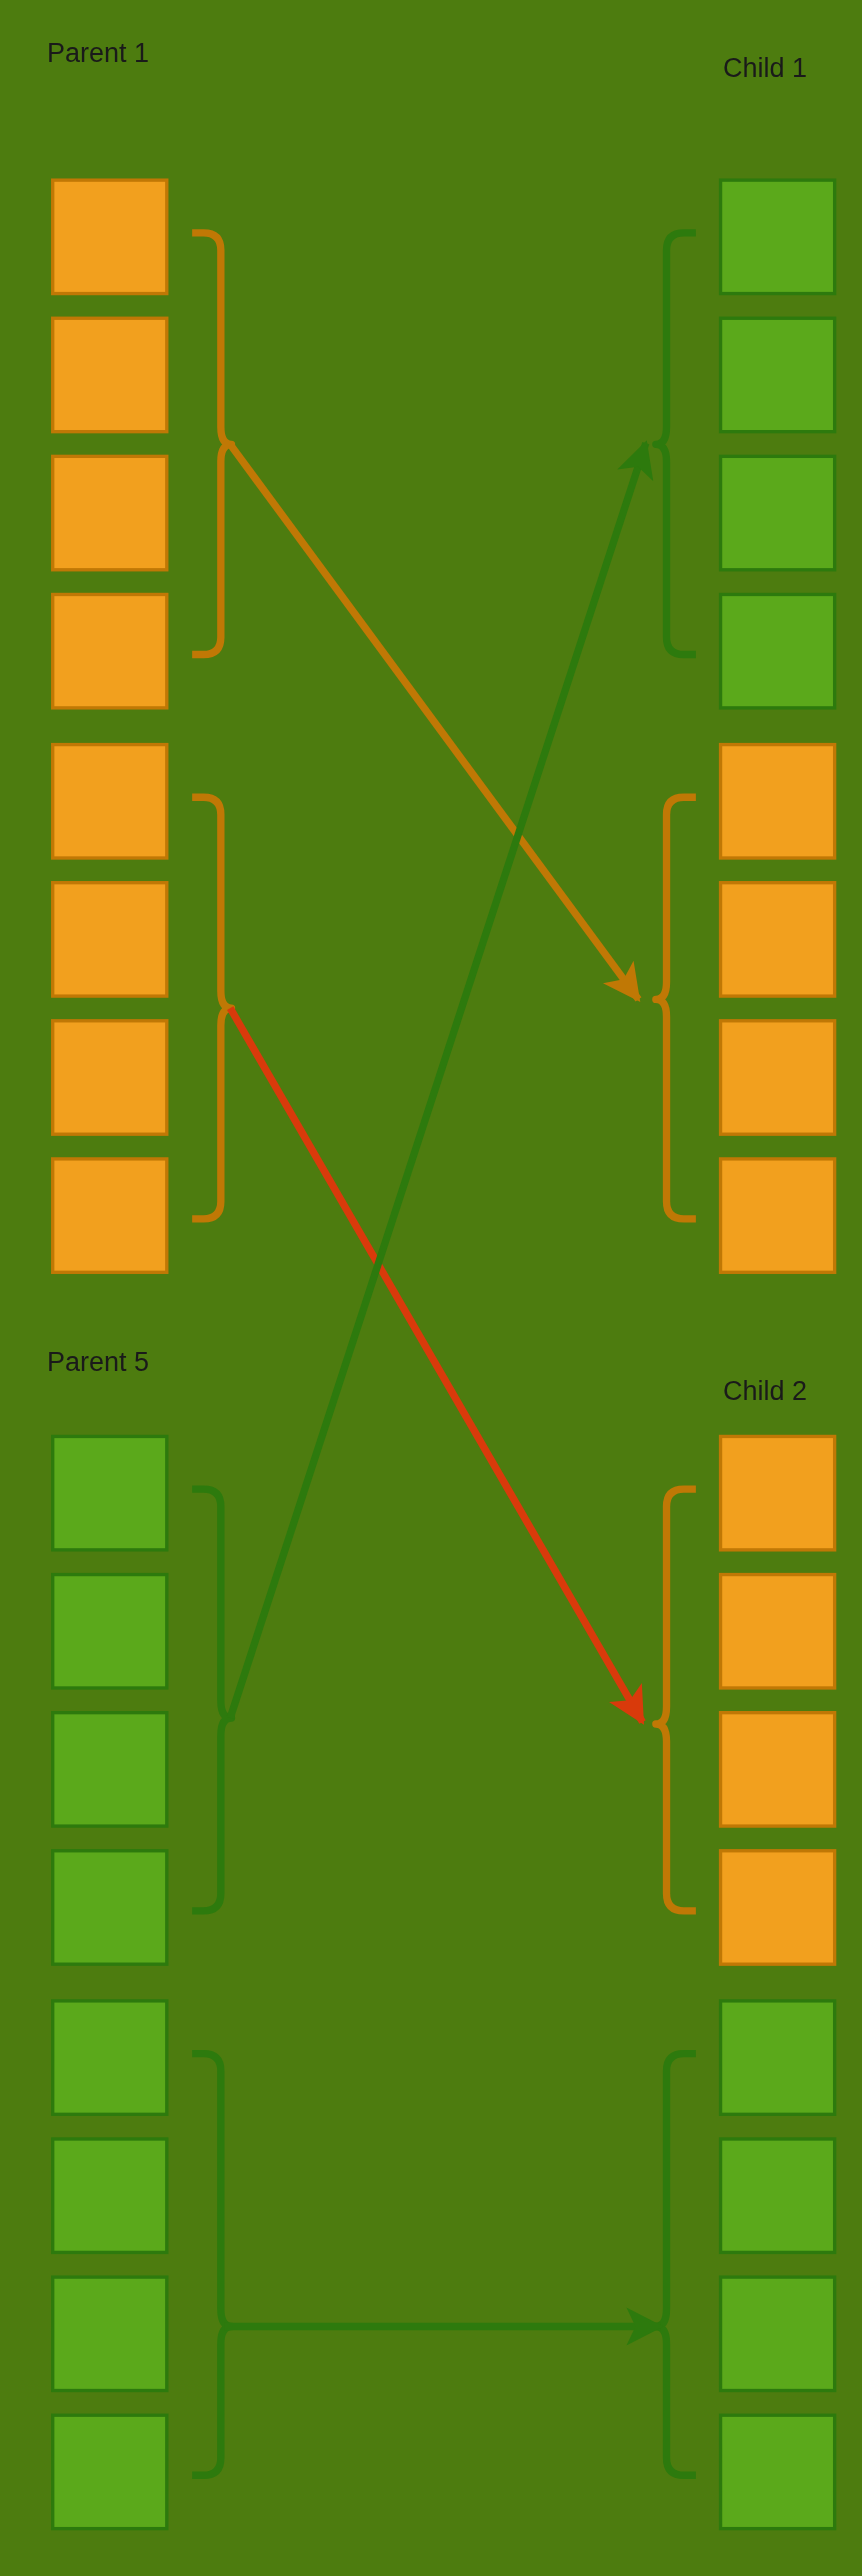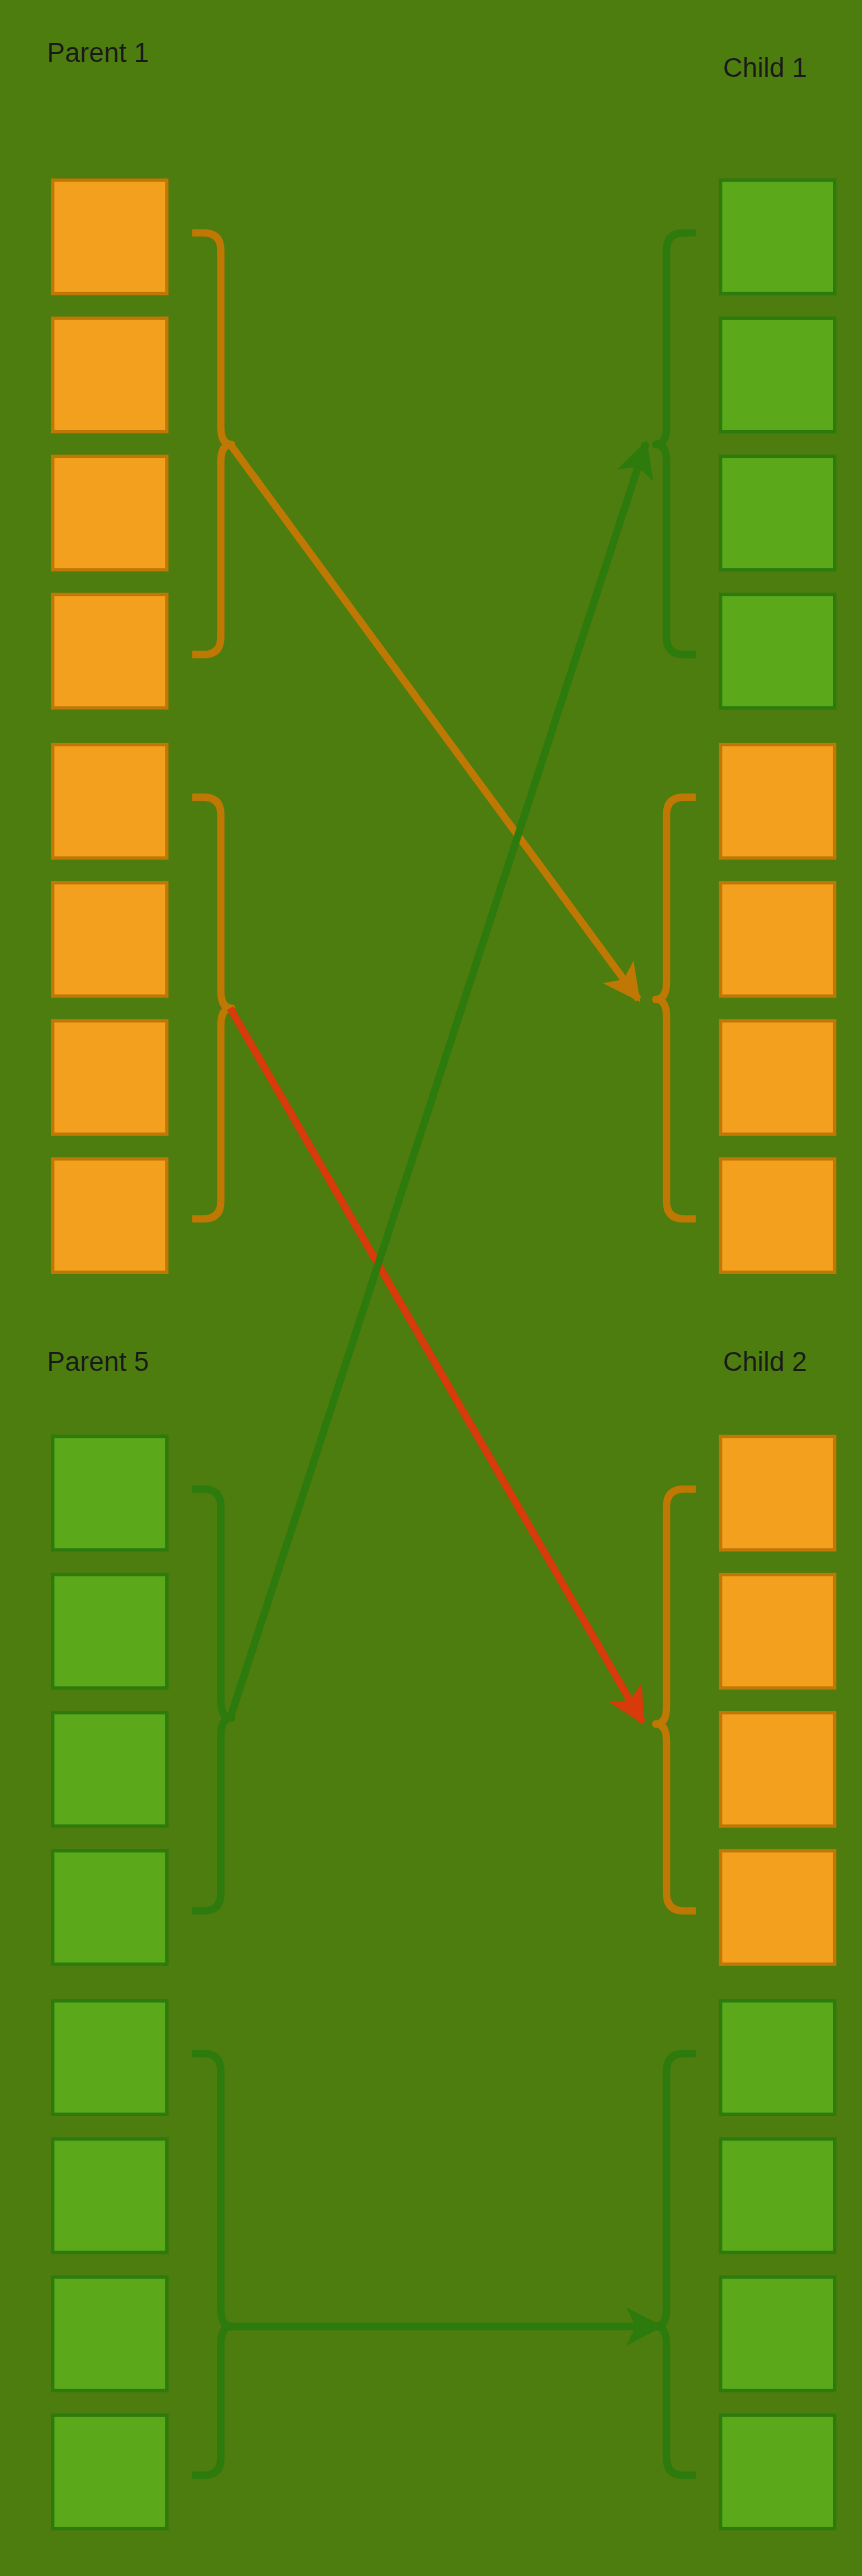--- a/index.html
+++ b/index.html
@@ -16,21 +16,21 @@
   #svgLayer{position:absolute;left:0;top:0;width:862px;height:2576px;}
 </style>
 </head>
 <body>
 
 <div id="stage">
 
   <div class="colLabel" style="left:47px;top:40px;">Parent 1</div>
   <div class="colLabel" style="left:723px;top:40px;margin-top:15px;">Child 1</div>
   <div class="colLabel" style="left:47px;top:1349px;">Parent 5</div>
-  <div class="colLabel" style="left:723px;top:1349px;">Child 2</div>
+  <div class="colLabel" style="left:723px;top:1378px;">Child 2</div>
 
   <svg id="svgLayer" viewBox="0 0 1292 3859" xmlns="http://www.w3.org/2000/svg">
     <defs>
       <marker id="ah-orange" viewBox="0 0 12 12" refX="9.6" refY="6" markerWidth="6.2" markerHeight="6.2" orient="auto-start-reverse">
         <path d="M 0.6 1 L 10.4 6 L 0.6 11 L 3.0 6 Z" fill="#c07805"></path>
       </marker>
       <marker id="ah-red" viewBox="0 0 12 12" refX="9.6" refY="6" markerWidth="6.2" markerHeight="6.2" orient="auto-start-reverse">
         <path d="M 0.6 1 L 10.4 6 L 0.6 11 L 3.0 6 Z" fill="#d93a0b"></path>
       </marker>
       <marker id="ah-green" viewBox="0 0 12 12" refX="9.6" refY="6" markerWidth="6.2" markerHeight="6.2" orient="auto-start-reverse">

